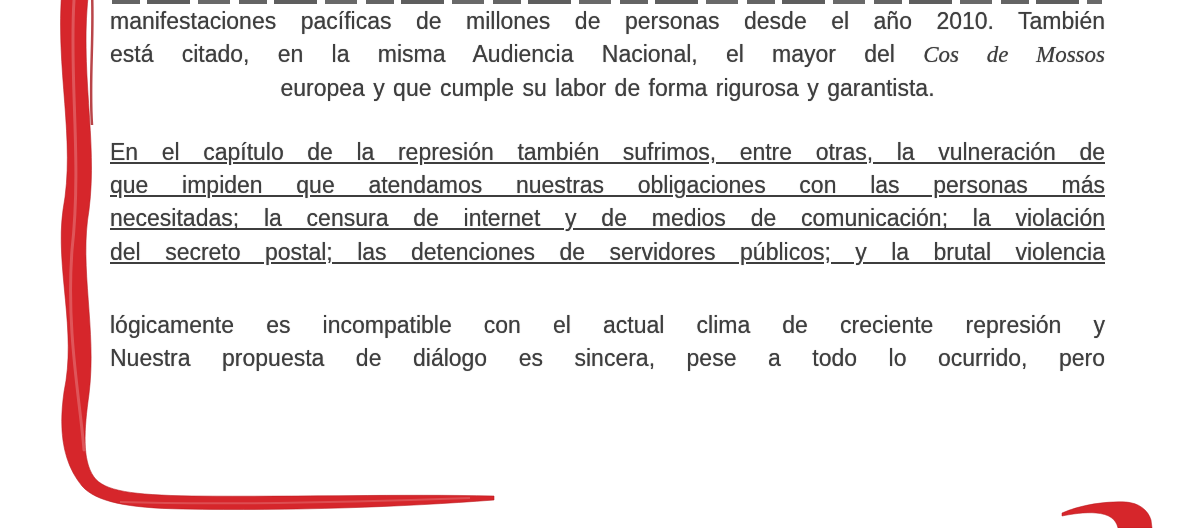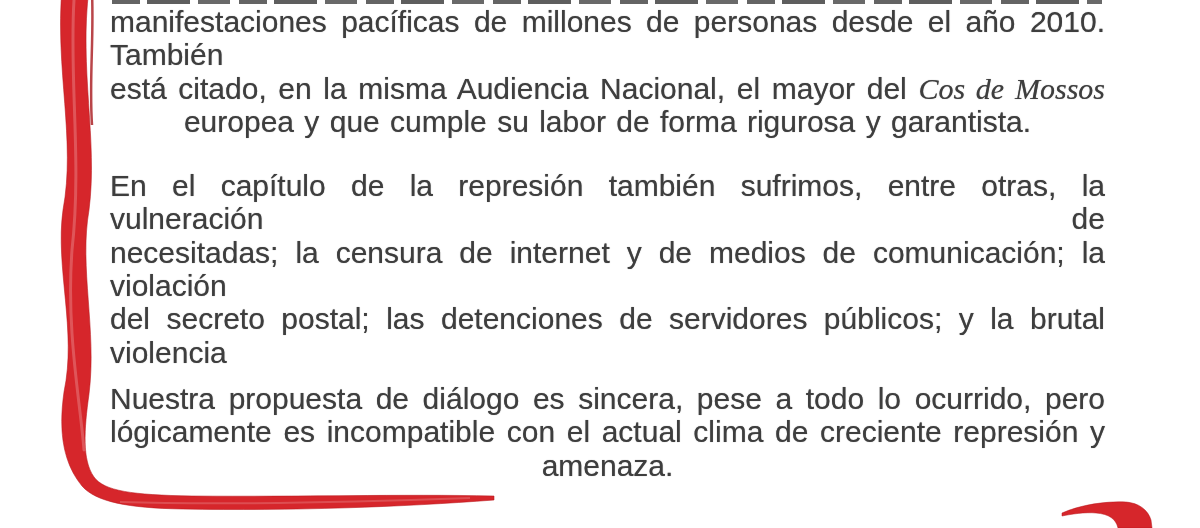--- a/index.html
+++ b/index.html
@@ -8,29 +8,29 @@
     width:1200px;height:528px;
     background:#ffffff;
     overflow:hidden;
     font-family:"Liberation Sans", sans-serif;
   }
   
   .letter-body{
     position:absolute;
     left:110px;top:5px;
     width:995px;
-    font-size:30px;
+    font-size:23px;
     line-height:33.3px;
     color:#3e3e3e;
     word-spacing:2px;
     text-shadow:0 0 0.8px rgba(70,70,70,0.75);
   }
   .para{margin:0;}
   .para:nth-of-type(1){margin-bottom:31px;}
-  .para:nth-of-type(2){margin-bottom:13px;}
+  .para:nth-of-type(2){margin-bottom:40px;text-decoration:underline;}
   .line{white-space:normal;text-align:center;}
   .line.j{text-align:justify;text-align-last:justify;}
   .it{font-style:italic;font-family:Liberation Serif, serif;}
   
   .clipped-line{
     position:absolute;
     left:112px;top:0;
     width:990px;height:4px;
     background:repeating-linear-gradient(90deg,
       #4a4a4a 0px,#4a4a4a 28px,
@@ -52,27 +52,27 @@
   <div class="clipped-line"></div>
 
   <div class="letter-body">
       <div class="para">
         <div class="line j"><span>manifestaciones pacíficas de millones de personas desde el año 2010. También</span></div>
         <div class="line j"><span>está citado, en la misma Audiencia Nacional, el mayor del </span><span class="it">Cos de Mossos</span></div>
         <div class="line"><span>europea y que cumple su labor de forma rigurosa y garantista.</span></div>
       </div>
       <div class="para">
         <div class="line j"><span>En el capítulo de la represión también sufrimos, entre otras, la vulneración de</span></div>
+        <div class="line j"><span>que impiden que atendamos nuestras obligaciones con las personas más</span></div>
         <div class="line j"><span>necesitadas; la censura de internet y de medios de comunicación; la violación</span></div>
         <div class="line j"><span>del secreto postal; las detenciones de servidores públicos; y la brutal violencia</span></div>
       </div>
       <div class="para">
+        <div class="line j"><span>lógicamente es incompatible con el actual clima de creciente represión y</span></div>
         <div class="line j"><span>Nuestra propuesta de diálogo es sincera, pese a todo lo ocurrido, pero</span></div>
-        <div class="line j"><span>lógicamente es incompatible con el actual clima de creciente represión y</span></div>
-        <div class="line"><span>amenaza.</span></div>
       </div>
     </div>
 
   <svg class="marker-svg" width="1200" height="528" viewBox="0 0 1200 528" aria-hidden="true">
 
     <path d="M 62,-12
          C 55,70 76,140 63,210
          C 55,268 77,330 64,392
          C 58,434 64,464 82,486
          C 96,502 128,508 182,509

